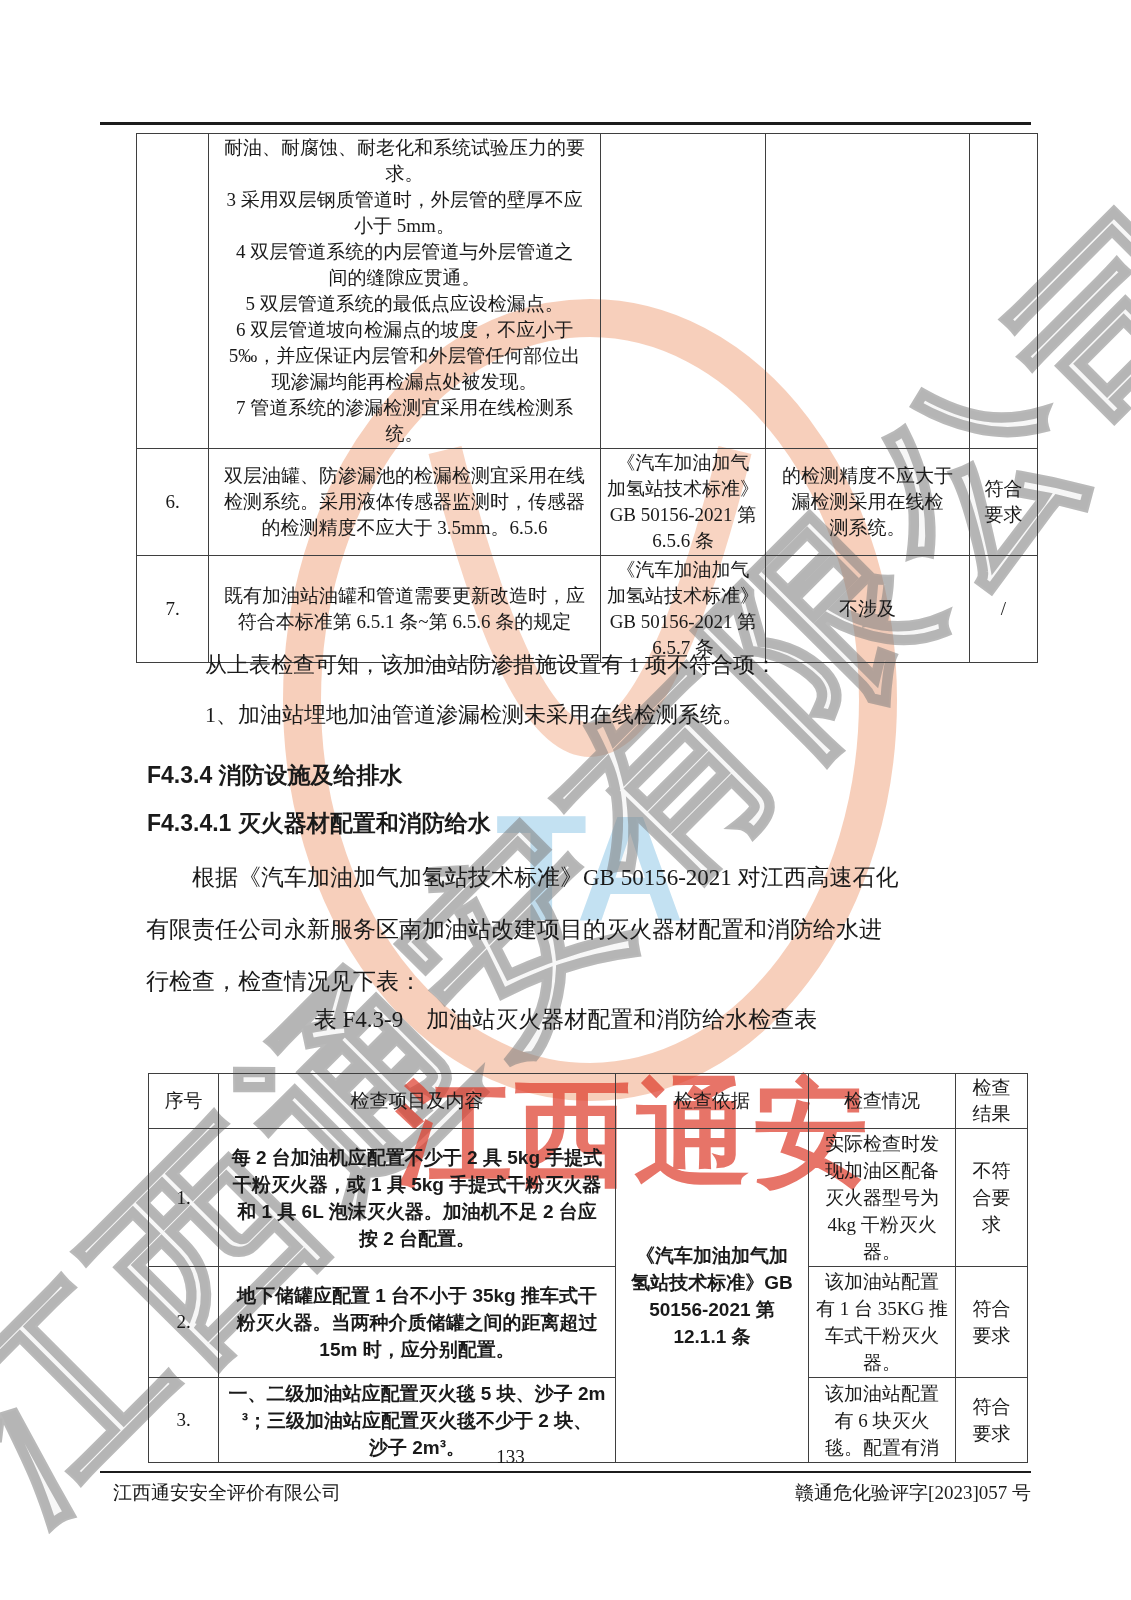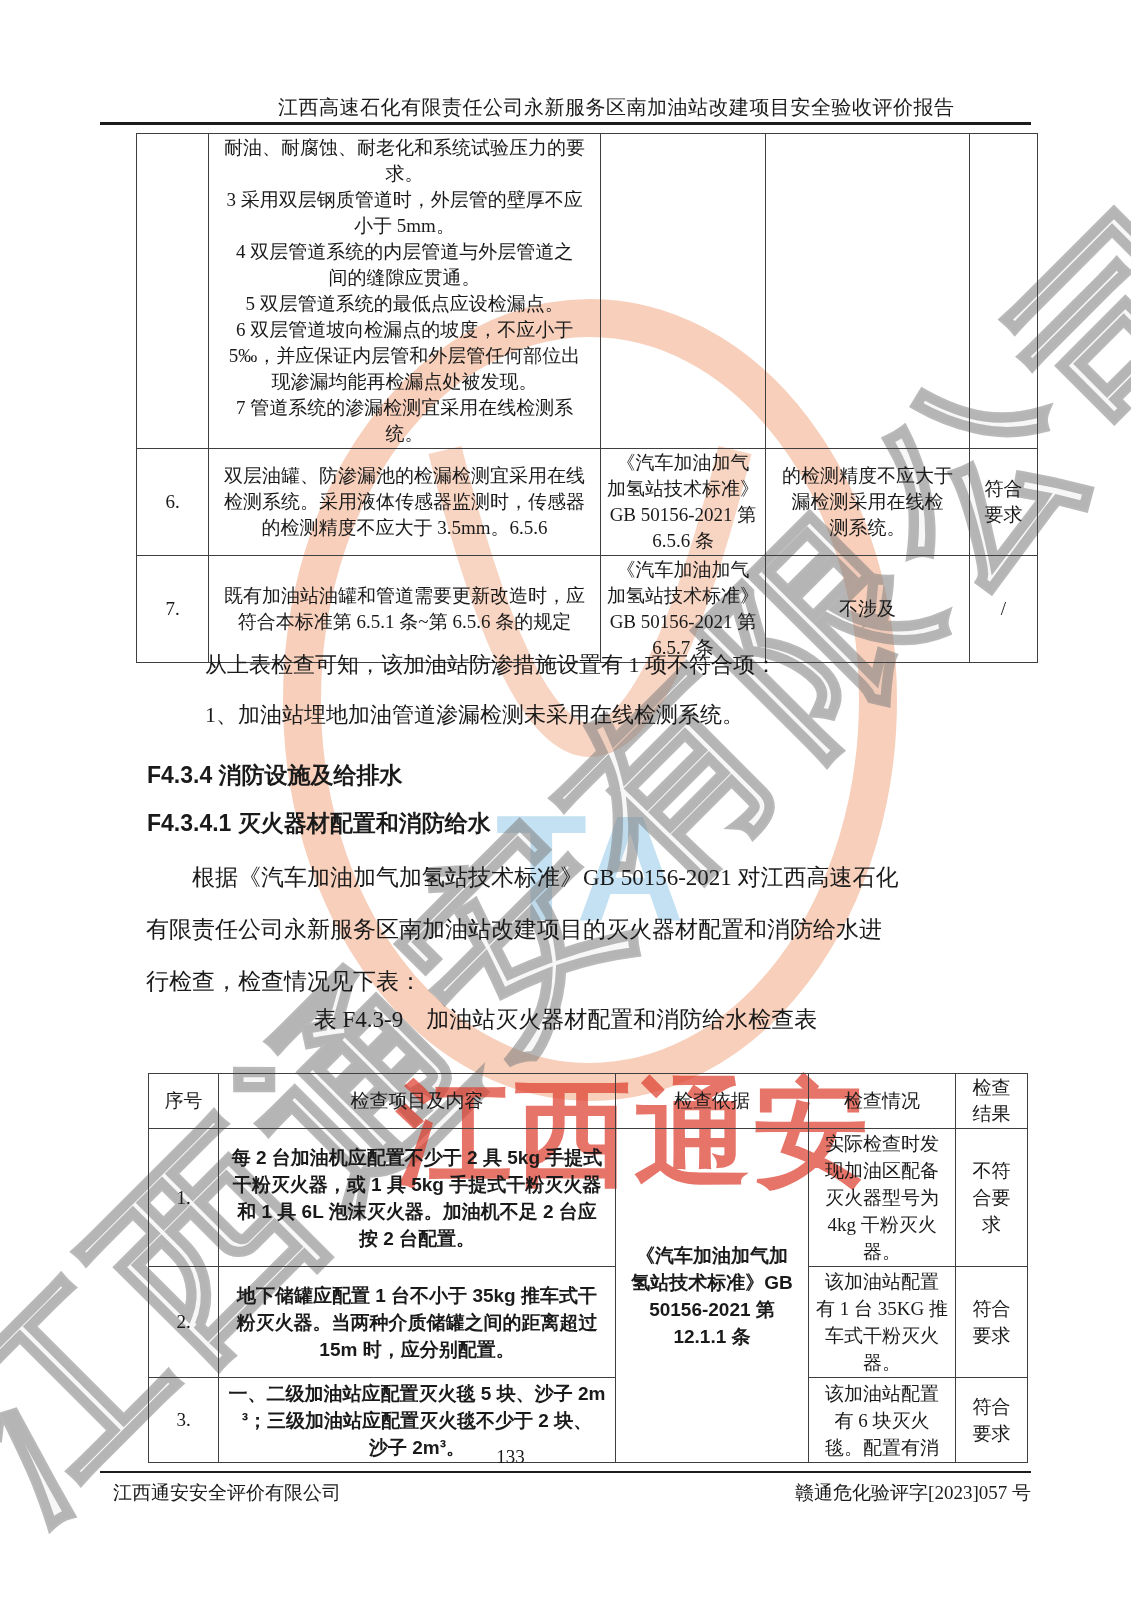--- a/index.html
+++ b/index.html
@@ -67,21 +67,20 @@
       <ellipse cx="590" cy="700" rx="288" ry="382" fill="none" stroke="#f0a078" stroke-width="38" opacity="0.5"></ellipse>
       <path d="M 445 450 Q 590 1030 735 450" fill="none" stroke="#f0a078" stroke-width="34" opacity="0.45"></path>
       <text x="590" y="920" font-size="150" font-weight="bold" text-anchor="middle" font-family="Liberation Sans, DejaVu Sans, sans-serif" fill="#b9dcf0" opacity="0.85">TA</text>
     </svg>
     <div class="wm-diag">江西通安有限公司</div>
     <div class="wm-red">江西通安</div>
   </div>
 
   <div class="content">
 
-    <div class="abs doc-title">江西高速石化有限责任公司永新服务区南加油站改建项目安全验收评价报告</div>
     <div class="abs rule-top"></div>
 
     <table class="abs t t1">
       <colgroup>
         <col style="width:72px">
           <col style="width:392px">
           <col style="width:165px">
         <col style="width:204px">
           <col style="width:68px">
       </colgroup>

